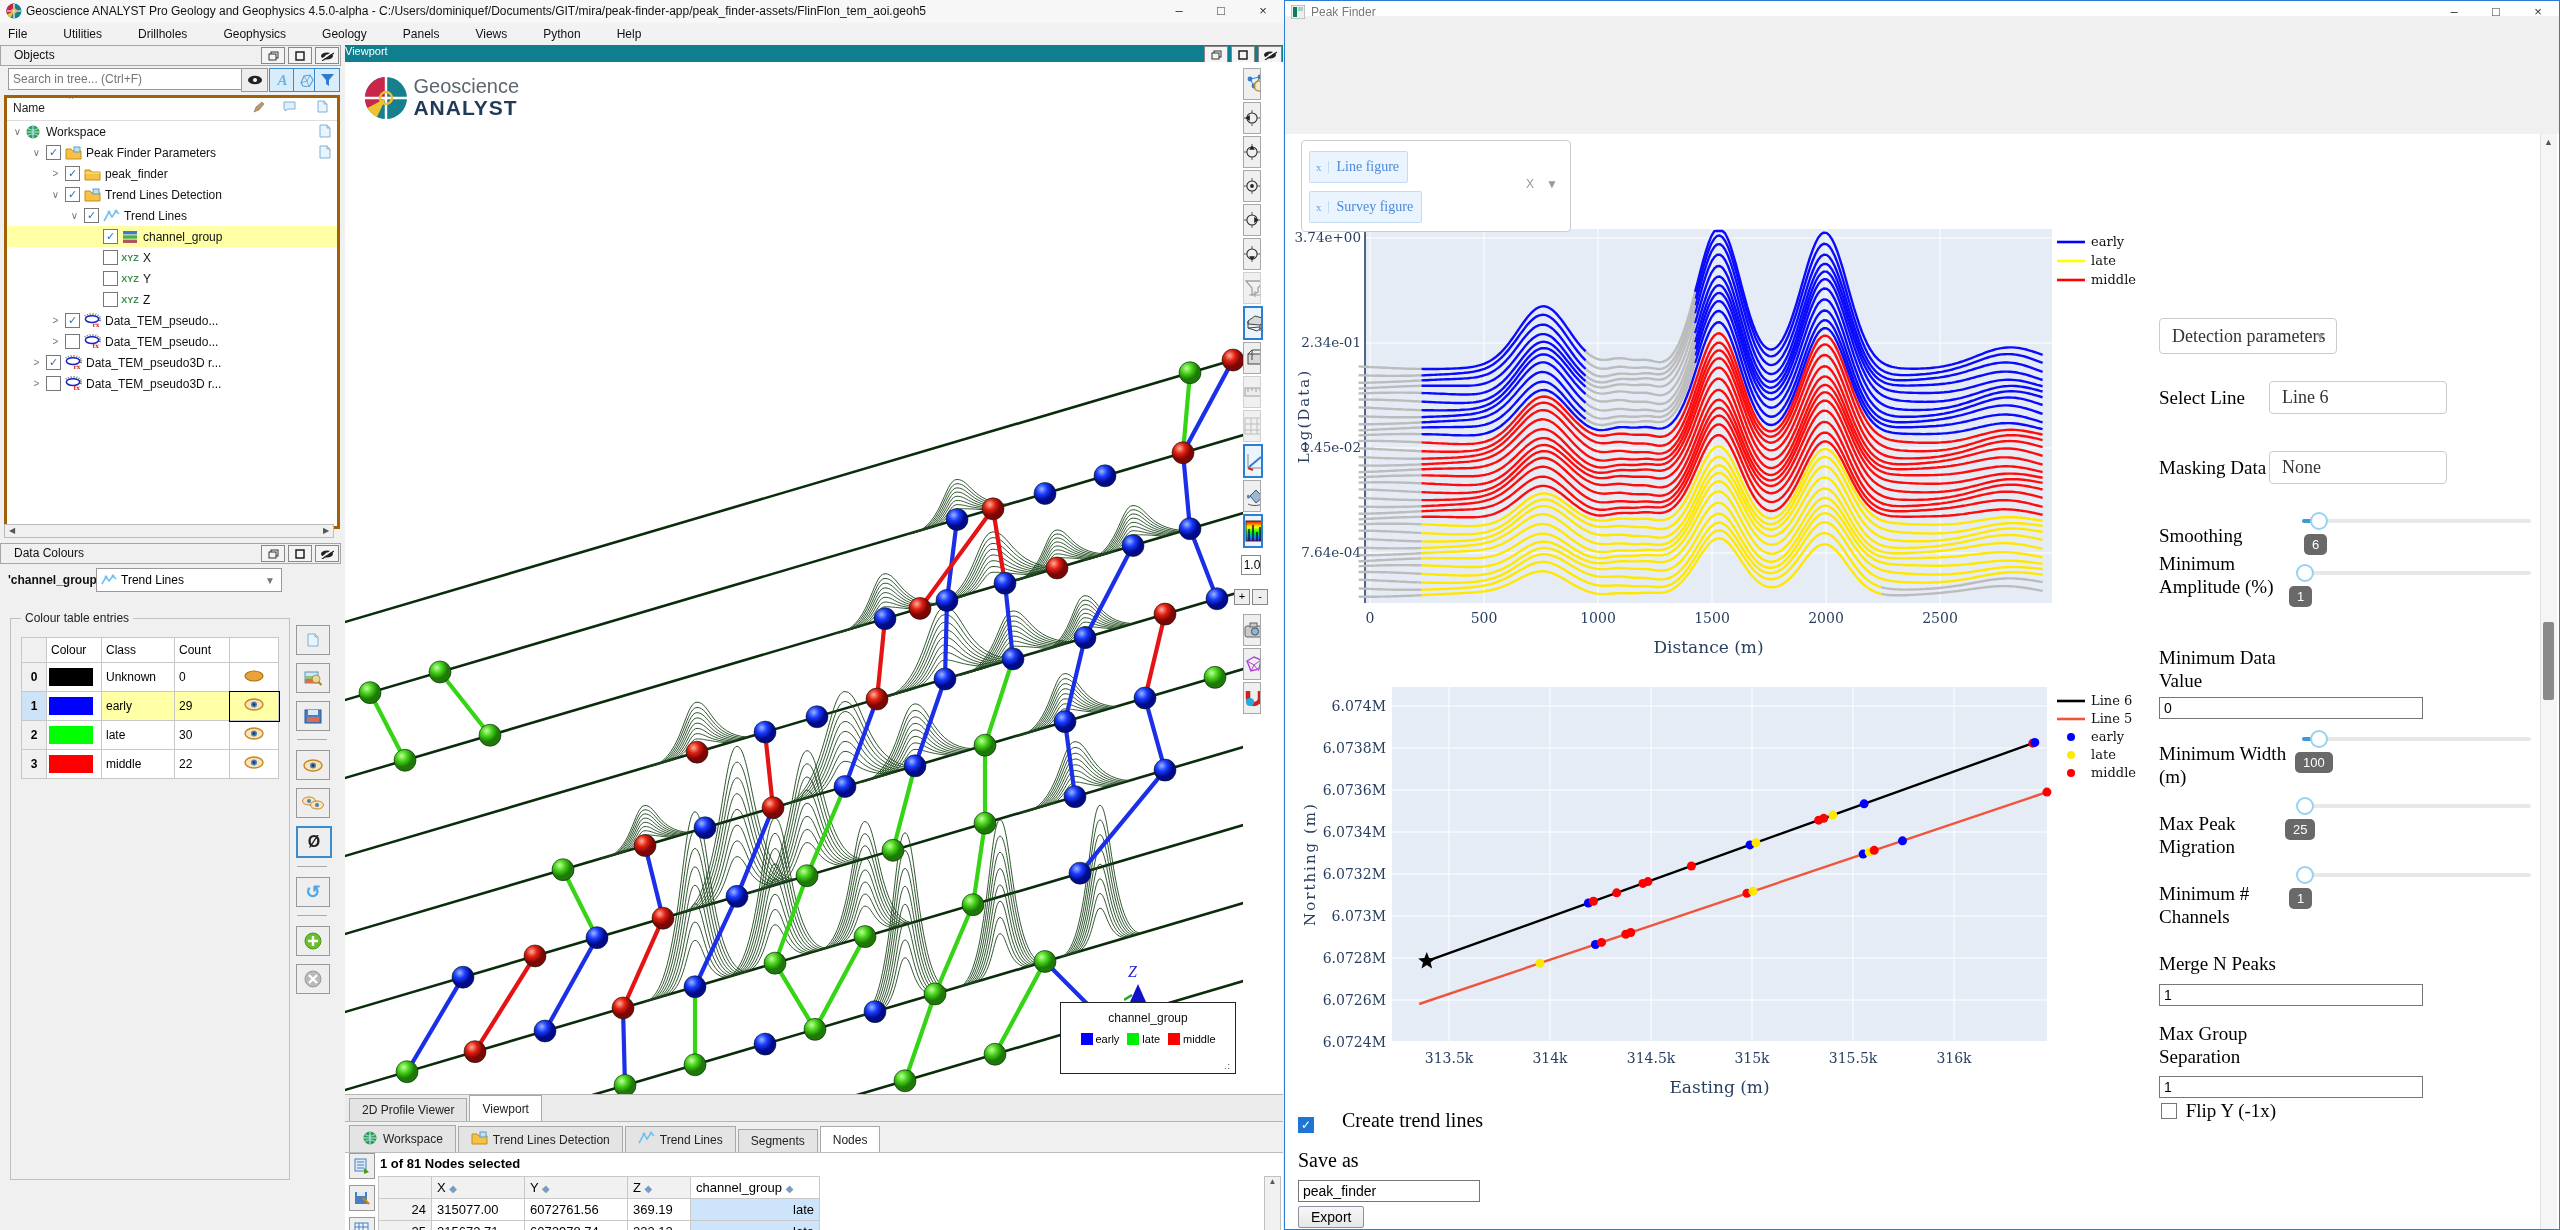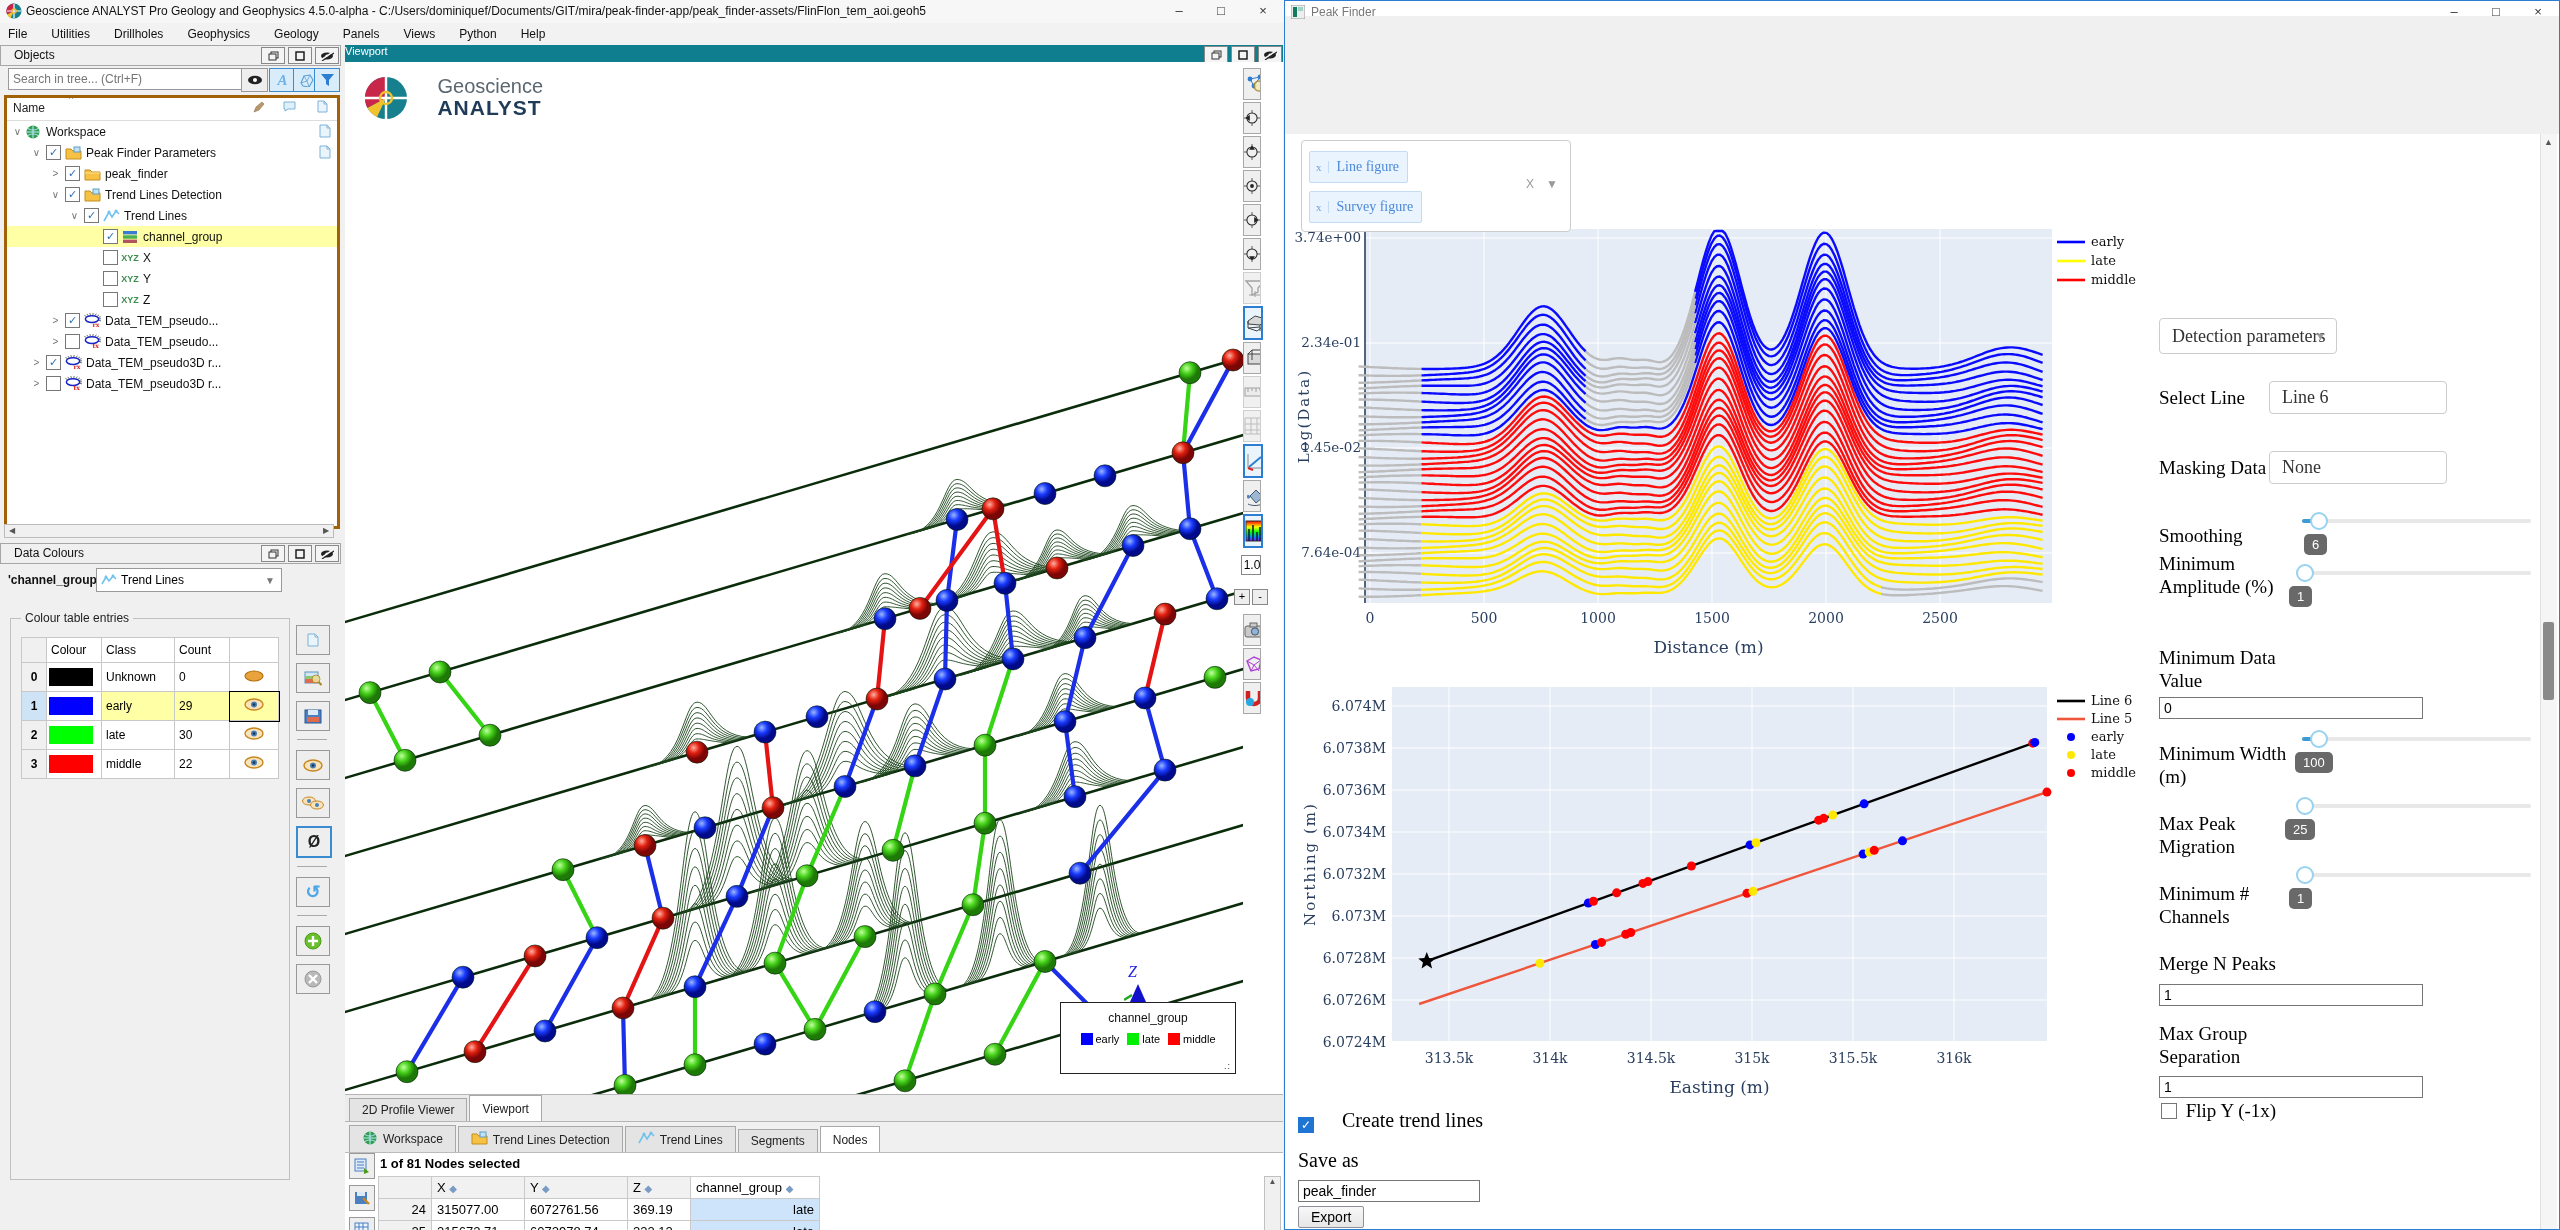--- a/index.html
+++ b/index.html
@@ -4,21 +4,21 @@
 <style>
   html,body{margin:0;padding:0;background:#dadada;}
   body{width:2560px;height:1230px;overflow:hidden;font-family:"Liberation Sans",sans-serif;position:relative;}
   .abs{position:absolute;}
   
   #main-win{position:absolute;left:0;top:0;width:1284px;height:1230px;background:#f0f0f0;border-right:1px solid #777;}
   #main-titlebar{position:absolute;left:0;top:0;width:100%;height:23px;background:#f7f7f7;border-bottom:1px solid #e2e2e2;font-size:12px;color:#111;}
   #main-titlebar .ttl{position:absolute;left:26px;top:4px;white-space:nowrap;}
   .winbtns{position:absolute;top:0;right:0;height:23px;display:flex;}
   .winbtn{width:42px;height:23px;text-align:center;line-height:21px;font-size:13px;color:#333;}
-  #menubar{position:absolute;left:0;top:23px;width:100%;height:22px;background:#f2f2f2;font-size:12px;color:#111;display:flex;align-items:center;padding-left:8px;box-sizing:border-box;gap:24px;}
+  #menubar{position:absolute;left:0;top:23px;width:100%;height:22px;background:#f2f2f2;font-size:12px;color:#111;display:flex;align-items:center;padding-left:8px;box-sizing:border-box;gap:36px;}
   
   .pnl-hdr{position:absolute;background:#f0f0f0;border:1px solid #a6a6a6;font-size:12px;color:#111;}
   .pnl-hdr .cap{position:absolute;left:13px;top:2px;}
   .pnl-btns{position:absolute;right:1px;top:1px;display:flex;gap:3px;}
   .pbtn{width:22px;height:15px;border:1px solid #888;background:#f4f4f4;display:flex;align-items:center;justify-content:center;}
   
   #search-row input{position:absolute;left:8px;top:0;width:228px;height:20px;border:1px solid #999;font-size:12px;padding:0 4px;color:#777;background:#fff;}
   .sq-btn{position:absolute;top:0;width:25px;height:22px;border:1px solid #999;background:#eee;display:flex;align-items:center;justify-content:center;}
   .sq-btn.sel{background:#d8ecfa;border:1px solid #3b8bd0;}
   #tree-box{position:absolute;left:4px;top:95px;width:330px;height:428px;background:#fff;border:3px solid #a16207;overflow:hidden;}
@@ -891,21 +891,21 @@
         <circle cx="760" cy="959.8" r="11" fill="url(#gb)" stroke="#05200a" stroke-width="0.6"></circle>
       </svg>
     <div class="abs" style="left:18px;top:13px">
       <svg width="46" height="46" viewBox="0 0 46 46" style="vertical-align:middle">
           <circle cx="23" cy="23" r="21" fill="#16808f"></circle>
           <path d="M23 2A21 21 0 0 0 4.5 33L23 23Z" fill="#c8274a"></path>
           <path d="M4.5 33A21 21 0 0 0 14 42L23 23Z" fill="#f2c12e"></path>
           <path d="M23 2v42M2 23h42" stroke="#fff" stroke-width="2.4"></path>
           <circle cx="23" cy="23" r="6" fill="none" stroke="#f2c12e" stroke-width="2.4"></circle>
         </svg>
-      <span style="display:inline-block;vertical-align:middle;margin-left:24px;line-height:20px">
+      <span style="display:inline-block;vertical-align:middle;margin-left:0;line-height:20px">
         <span style="font-size:20px;color:#5b6770">Geoscience</span><br>
         <span style="font-size:21px;font-weight:bold;color:#1f3b57;letter-spacing:1px">ANALYST</span>
       </span>
     </div>
   </div>
   <div id="vp-toolbar">
       <div class="vtb">
         <svg width="24" height="22">
           <circle cx="6" cy="6" r="2.4" fill="#2d7dd2"></circle>
           <circle cx="16" cy="4" r="2.4" fill="#2d7dd2"></circle>

